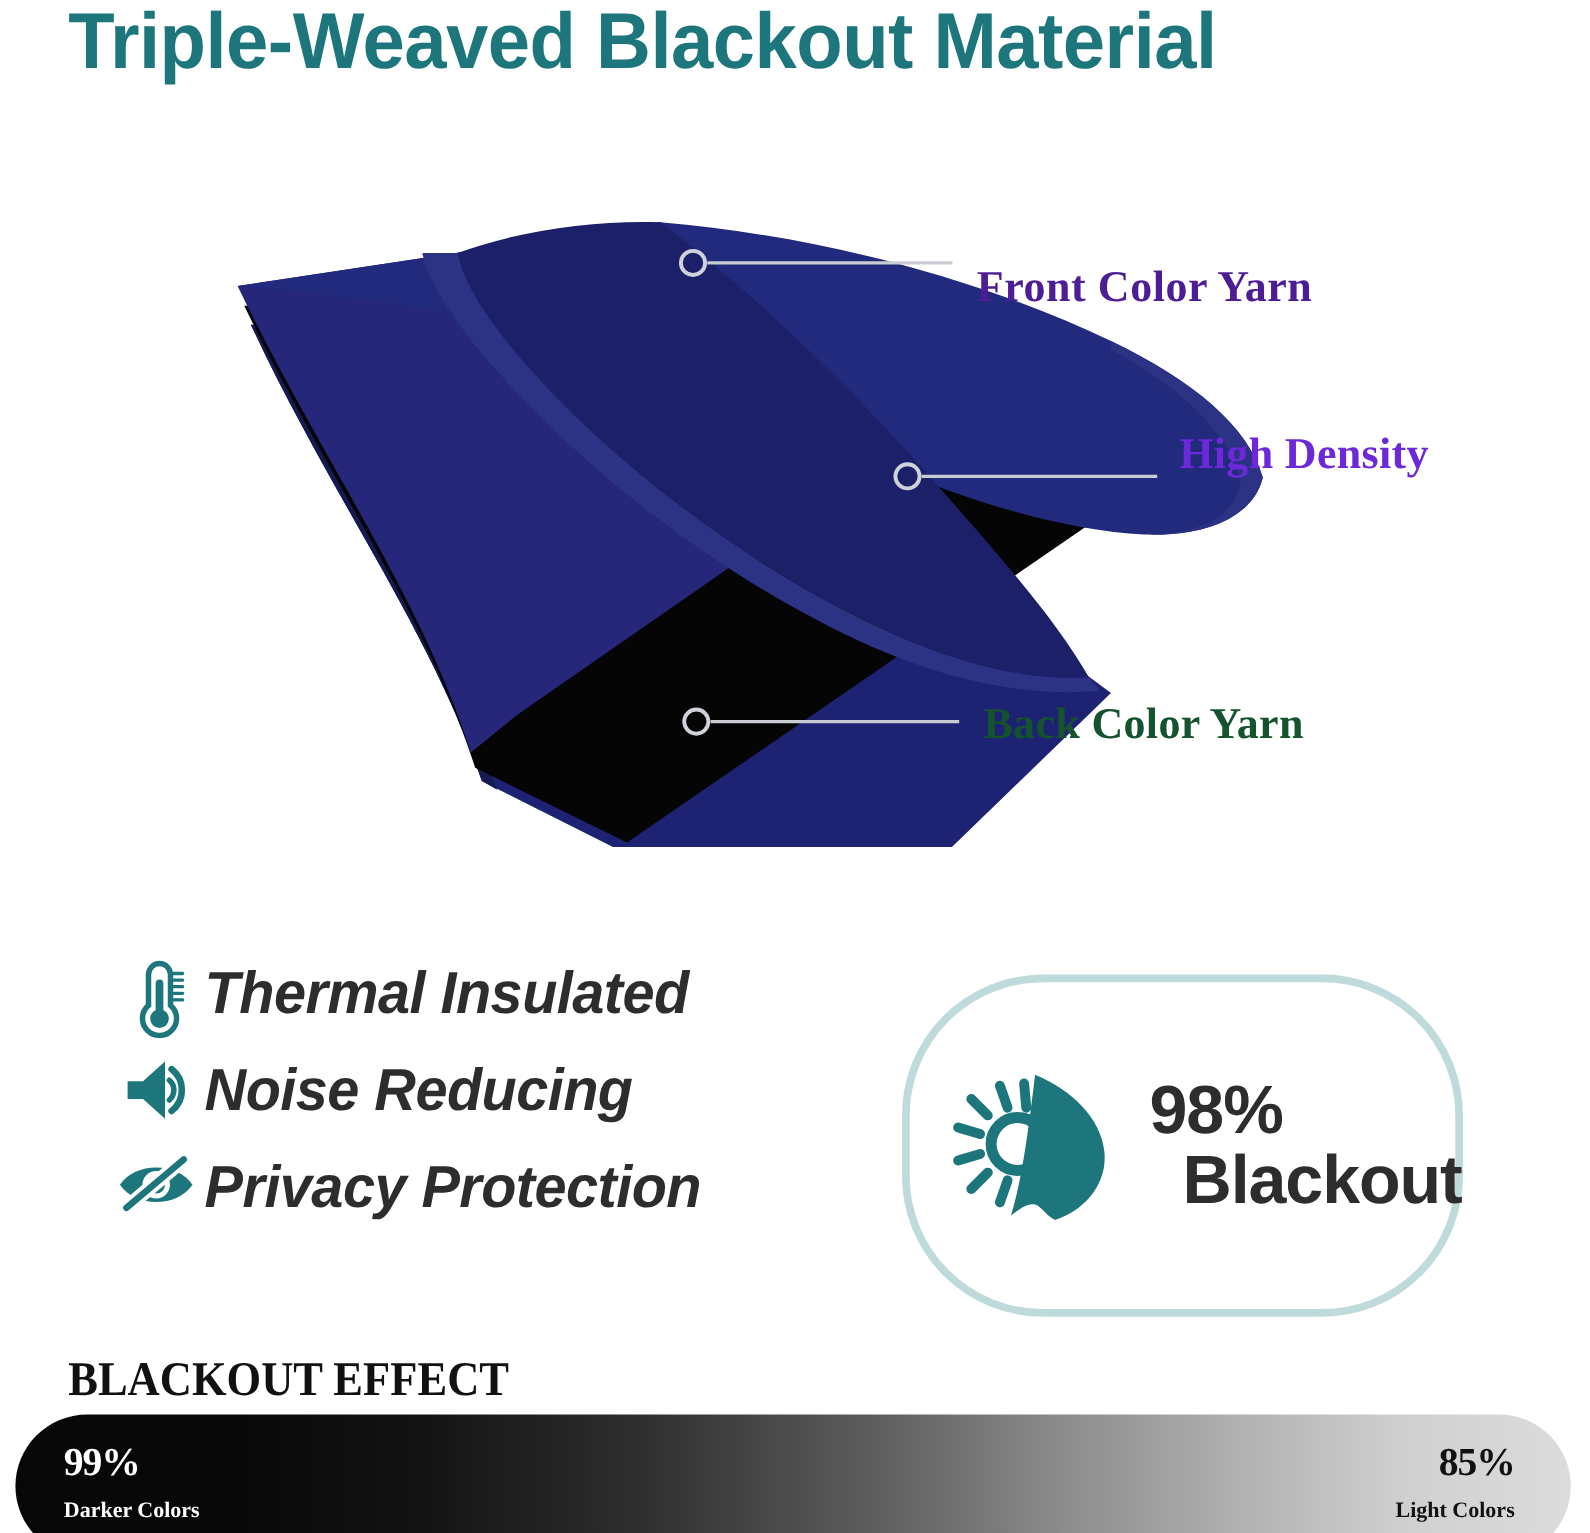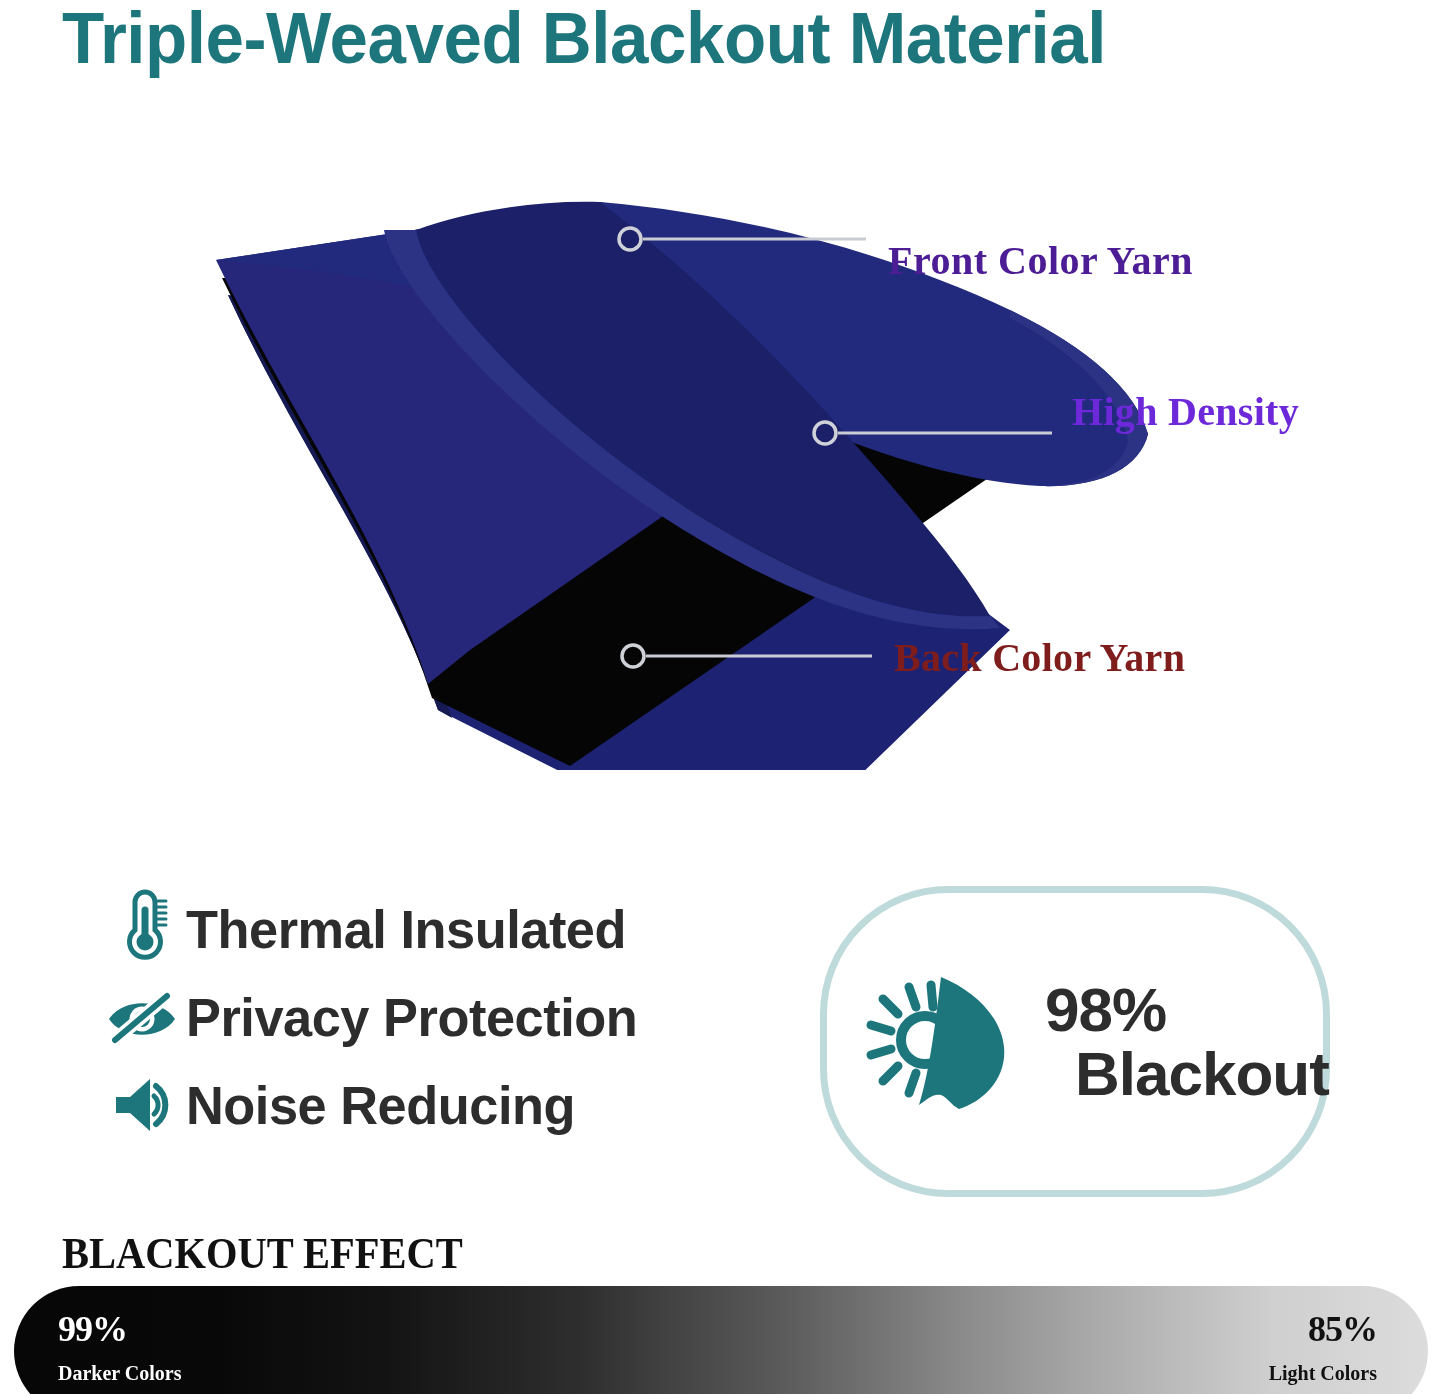--- a/index.html
+++ b/index.html
@@ -64,35 +64,36 @@
     top: 388px;
     font-size: 40px;
     color: #6d28d9;
     line-height: 47px;
     letter-spacing: 0.3px;
   }
   .callout-back {
     left: 894px;
     top: 634px;
     font-size: 40px;
-    color: #7f1d1d;
+    color: #14532d;
     letter-spacing: 0.3px;
   }
 
   
   .features {
     position: absolute;
     left: 100px;
     top: 872px;
     width: 660px;
   }
   .feature-row {
     display: flex;
-    align-items: flex-end;
+    align-items: flex-start;
     height: 88px;
+    font-style: italic;
   }
   .feature-icon {
     width: 86px;
     flex: 0 0 86px;
     display: flex;
     align-items: center;
     justify-content: center;
   }
   .feature-label {
     font-family: "Liberation Sans Narrow", "Liberation Sans", sans-serif;
@@ -274,20 +275,31 @@
         <g stroke="#1c767c" stroke-width="3" stroke-linecap="round">
           <line x1="45" y1="13" x2="53" y2="13"></line>
           <line x1="45" y1="19" x2="53" y2="19"></line>
           <line x1="45" y1="25" x2="53" y2="25"></line>
           <line x1="45" y1="31" x2="53" y2="31"></line>
           <line x1="45" y1="37" x2="53" y2="37"></line>
         </g>
       </svg>
     </div>
     <div class="feature-label">Thermal Insulated</div>
+  </div>
+
+  <div class="feature-row">
+    <div class="feature-icon">
+      <svg width="66" height="62" viewBox="0 0 66 62" xmlns="http://www.w3.org/2000/svg">
+        <path d="M6 23 H20 L40 5 V57 L20 39 H6 Z" fill="#1c767c"></path>
+        <path d="M46 12 a24 24 0 0 1 0 38" fill="none" stroke="#1c767c" stroke-width="6" stroke-linecap="round"></path>
+        <path d="M44 22 a12 12 0 0 1 0 18" fill="none" stroke="#1c767c" stroke-width="5" stroke-linecap="round"></path>
+      </svg>
+    </div>
+    <div class="feature-label">Noise Reducing</div>
   </div>
 
   <div class="feature-row">
     <div class="feature-icon">
       <svg width="76" height="58" viewBox="0 0 76 58" xmlns="http://www.w3.org/2000/svg">
         <defs>
           <mask id="eyemask">
             <rect x="0" y="0" width="76" height="58" fill="#fff"></rect>
             <line x1="10" y1="50" x2="62" y2="6" stroke="#000" stroke-width="13" stroke-linecap="round"></line>
           </mask>
@@ -296,31 +308,20 @@
           <path d="M4 29 C18 8 56 8 70 29 C56 50 18 50 4 29 Z" fill="#1c767c"></path>
           <circle cx="37" cy="29" r="12.5" fill="#ffffff"></circle>
           <circle cx="37" cy="29" r="8" fill="#1c767c"></circle>
         </g>
         <line x1="10" y1="50" x2="62" y2="6" stroke="#1c767c" stroke-width="6" stroke-linecap="round"></line>
       </svg>
     </div>
     <div class="feature-label">Privacy Protection</div>
   </div>
 
-  <div class="feature-row">
-    <div class="feature-icon">
-      <svg width="66" height="62" viewBox="0 0 66 62" xmlns="http://www.w3.org/2000/svg">
-        <path d="M6 23 H20 L40 5 V57 L20 39 H6 Z" fill="#1c767c"></path>
-        <path d="M46 12 a24 24 0 0 1 0 38" fill="none" stroke="#1c767c" stroke-width="6" stroke-linecap="round"></path>
-        <path d="M44 22 a12 12 0 0 1 0 18" fill="none" stroke="#1c767c" stroke-width="5" stroke-linecap="round"></path>
-      </svg>
-    </div>
-    <div class="feature-label">Noise Reducing</div>
-  </div>
-
 </div>
 
 <div class="badge">
   <div class="badge-icon">
     <svg width="150" height="146" viewBox="0 0 150 146" xmlns="http://www.w3.org/2000/svg">
 
       <g stroke="#1c767c" stroke-width="9" stroke-linecap="round">
         <line x1="46" y1="18" x2="53" y2="38"></line>
         <line x1="20" y1="30" x2="35" y2="45"></line>
         <line x1="8" y1="56" x2="28" y2="62"></line>

